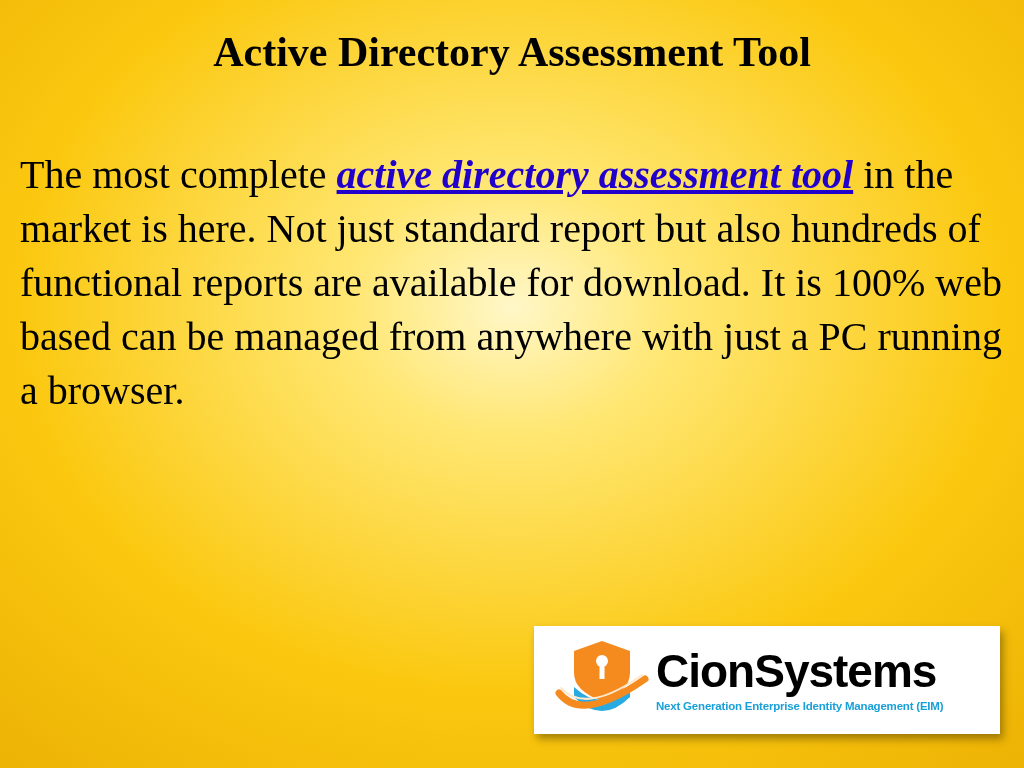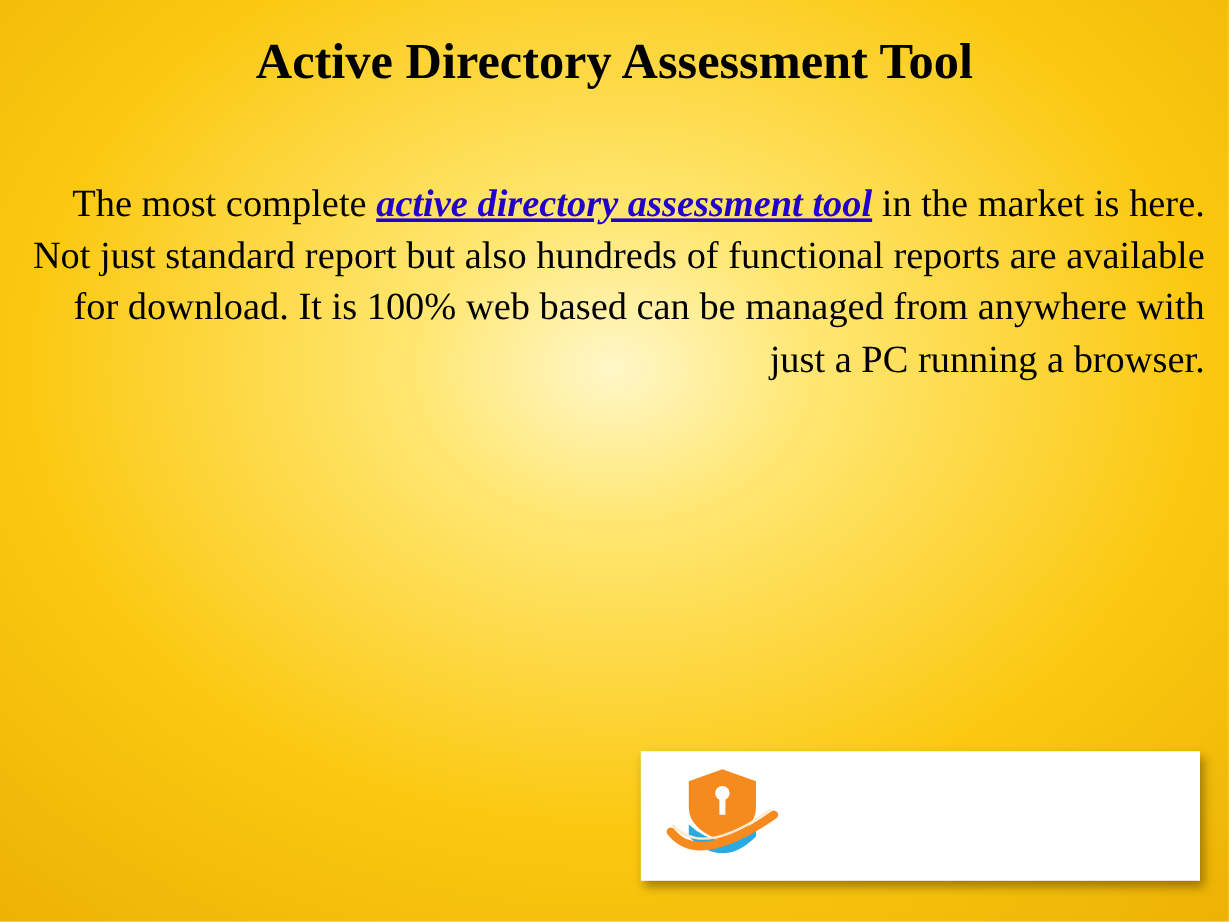--- a/index.html
+++ b/index.html
@@ -14,22 +14,22 @@
       position: absolute;
       top: 28px; left: 0; right: 0;
       text-align: center;
       font-size: 42px;
       font-weight: bold;
       color: #000;
     }
     .body-text {
       position: absolute;
       top: 148px; left: 20px; right: 20px;
-      text-align: right;
-      font-size: 32px;
+      text-align: left;
+      font-size: 40px;
       line-height: 1.35;
       color: #000;
     }
     .body-text .link {
       color: #2200cc;
       font-weight: bold;
       font-style: italic;
       text-decoration: underline;
       cursor: pointer;
     }
@@ -65,13 +65,17 @@
 
       <circle cx="50" cy="26" r="6" fill="#fff"></circle>
       <rect x="47.5" y="30" width="5" height="14" fill="#fff"></rect>
 
       <path d="M22 52 Q50 78 78 52 L78 62 Q50 90 22 62 Z" fill="#29abe2"></path>
 
       <path d="M7 58 Q30 88 93 44" stroke="#f58a1f" stroke-width="7" fill="none" stroke-linecap="round"></path>
       <path d="M9 53 Q34 80 90 40" stroke="#ffe8cc" stroke-width="2" fill="none" stroke-linecap="round"></path>
     </svg>
   </div>
+  <div class="logo-text-wrap">
+    <div class="logo-text">CionSystems</div>
+    <div class="logo-tag">Next Generation Enterprise Identity Management (EIM)</div>
+  </div>
 </div>
 
 </body></html>

